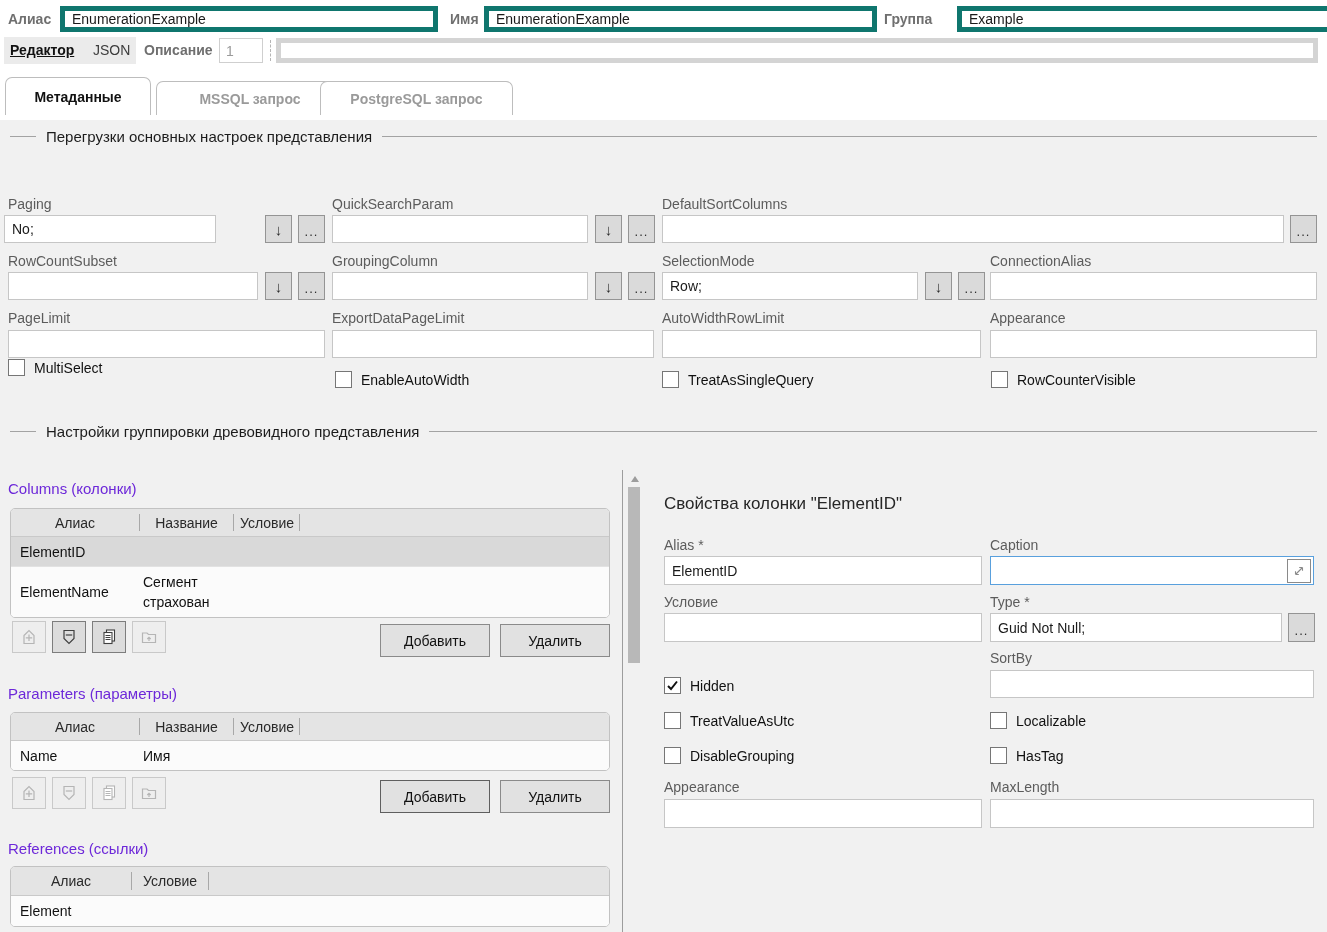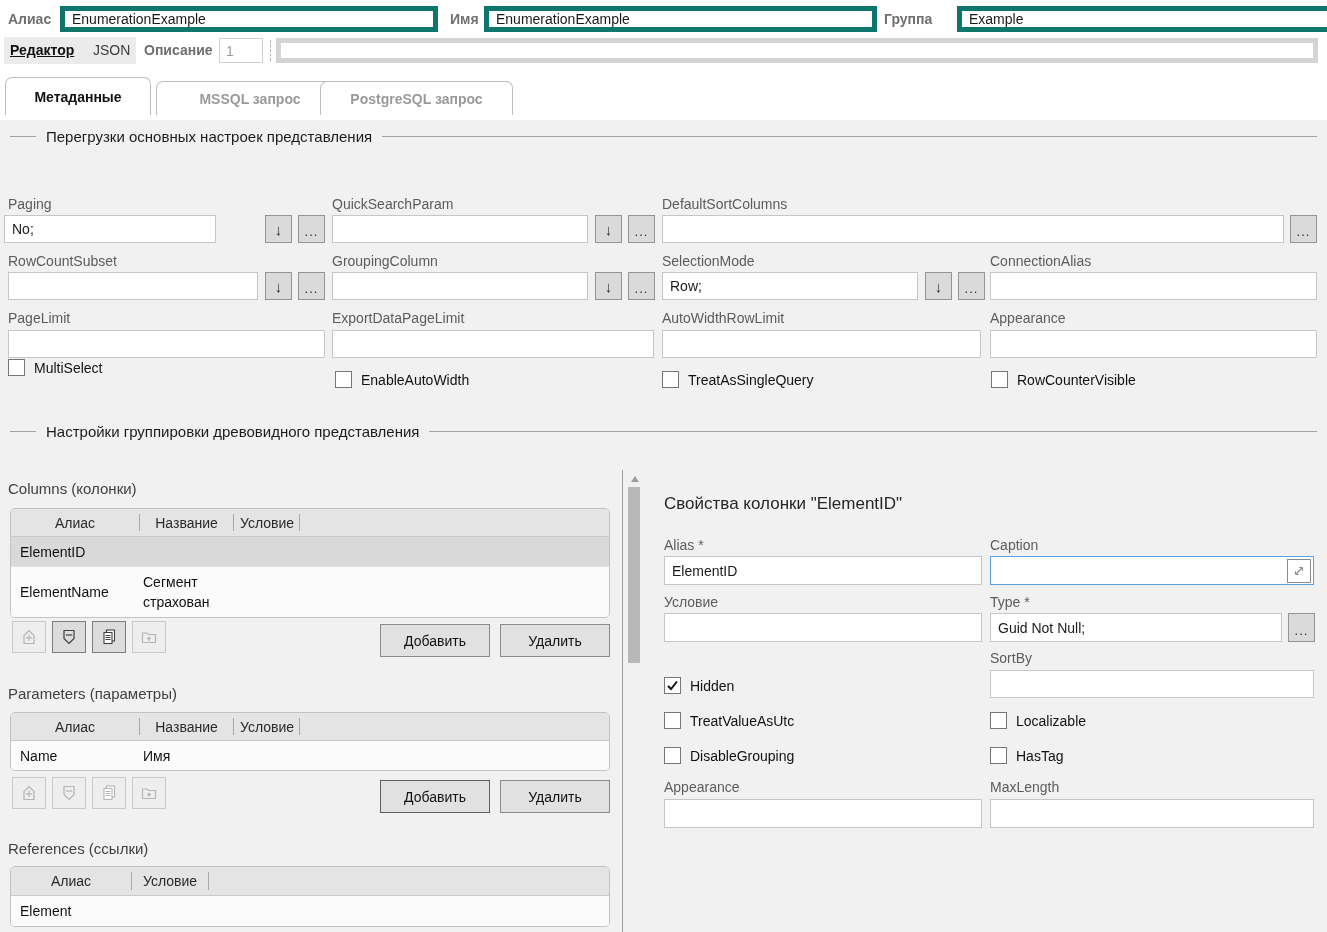--- a/index.html
+++ b/index.html
@@ -41,21 +41,21 @@
   .finp.focused { border:1px solid #59a0dd; }
   .btn-sq { position:absolute; width:27px; height:28px; background:#dadada; border:1px solid #949494;
             display:flex; align-items:center; justify-content:center; font-size:15px; color:#2f2f2f; cursor:default; }
   .btn-sq .dots { font-size:13px; letter-spacing:1px; line-height:10px; margin-top:6px; }
 
   .cb { position:absolute; display:flex; align-items:center; gap:9px; font-size:14px; color:#111; cursor:default; }
   .cb .box { width:17px; height:17px; background:#fff; border:1px solid #767676;
              display:flex; align-items:center; justify-content:center; flex:0 0 auto; }
 
   
-  .tlbl { position:absolute; font-size:15px; color:#404040; }
+  .tlbl { position:absolute; font-size:15px; color:#6d28d9; }
   .tbl { position:absolute; background:#fbfbfb; border:1px solid #c2c2c2; border-radius:5px; overflow:hidden; }
   .th  { display:flex; background:#e4e4e4; height:28px; align-items:stretch; border-bottom:1px solid #c9c9c9; }
   .hc  { display:flex; align-items:center; justify-content:center; font-size:14px; color:#2a2a2a; position:relative; }
   .hc.sep::before { content:""; position:absolute; left:0; top:5px; bottom:5px; width:1px; background:#a8a8a8; }
   .hc.sep-r::after { content:""; position:absolute; right:0; top:5px; bottom:5px; width:1px; background:#a8a8a8; }
   .trow { display:flex; align-items:center; background:#fbfbfb; border-bottom:1px solid #e2e2e2;
           font-size:14px; color:#111; cursor:default; }
   .trow.selected { background:#d9d9d9; }
   .trow:last-child { border-bottom:none; }
   .cell { padding-left:9px; }

